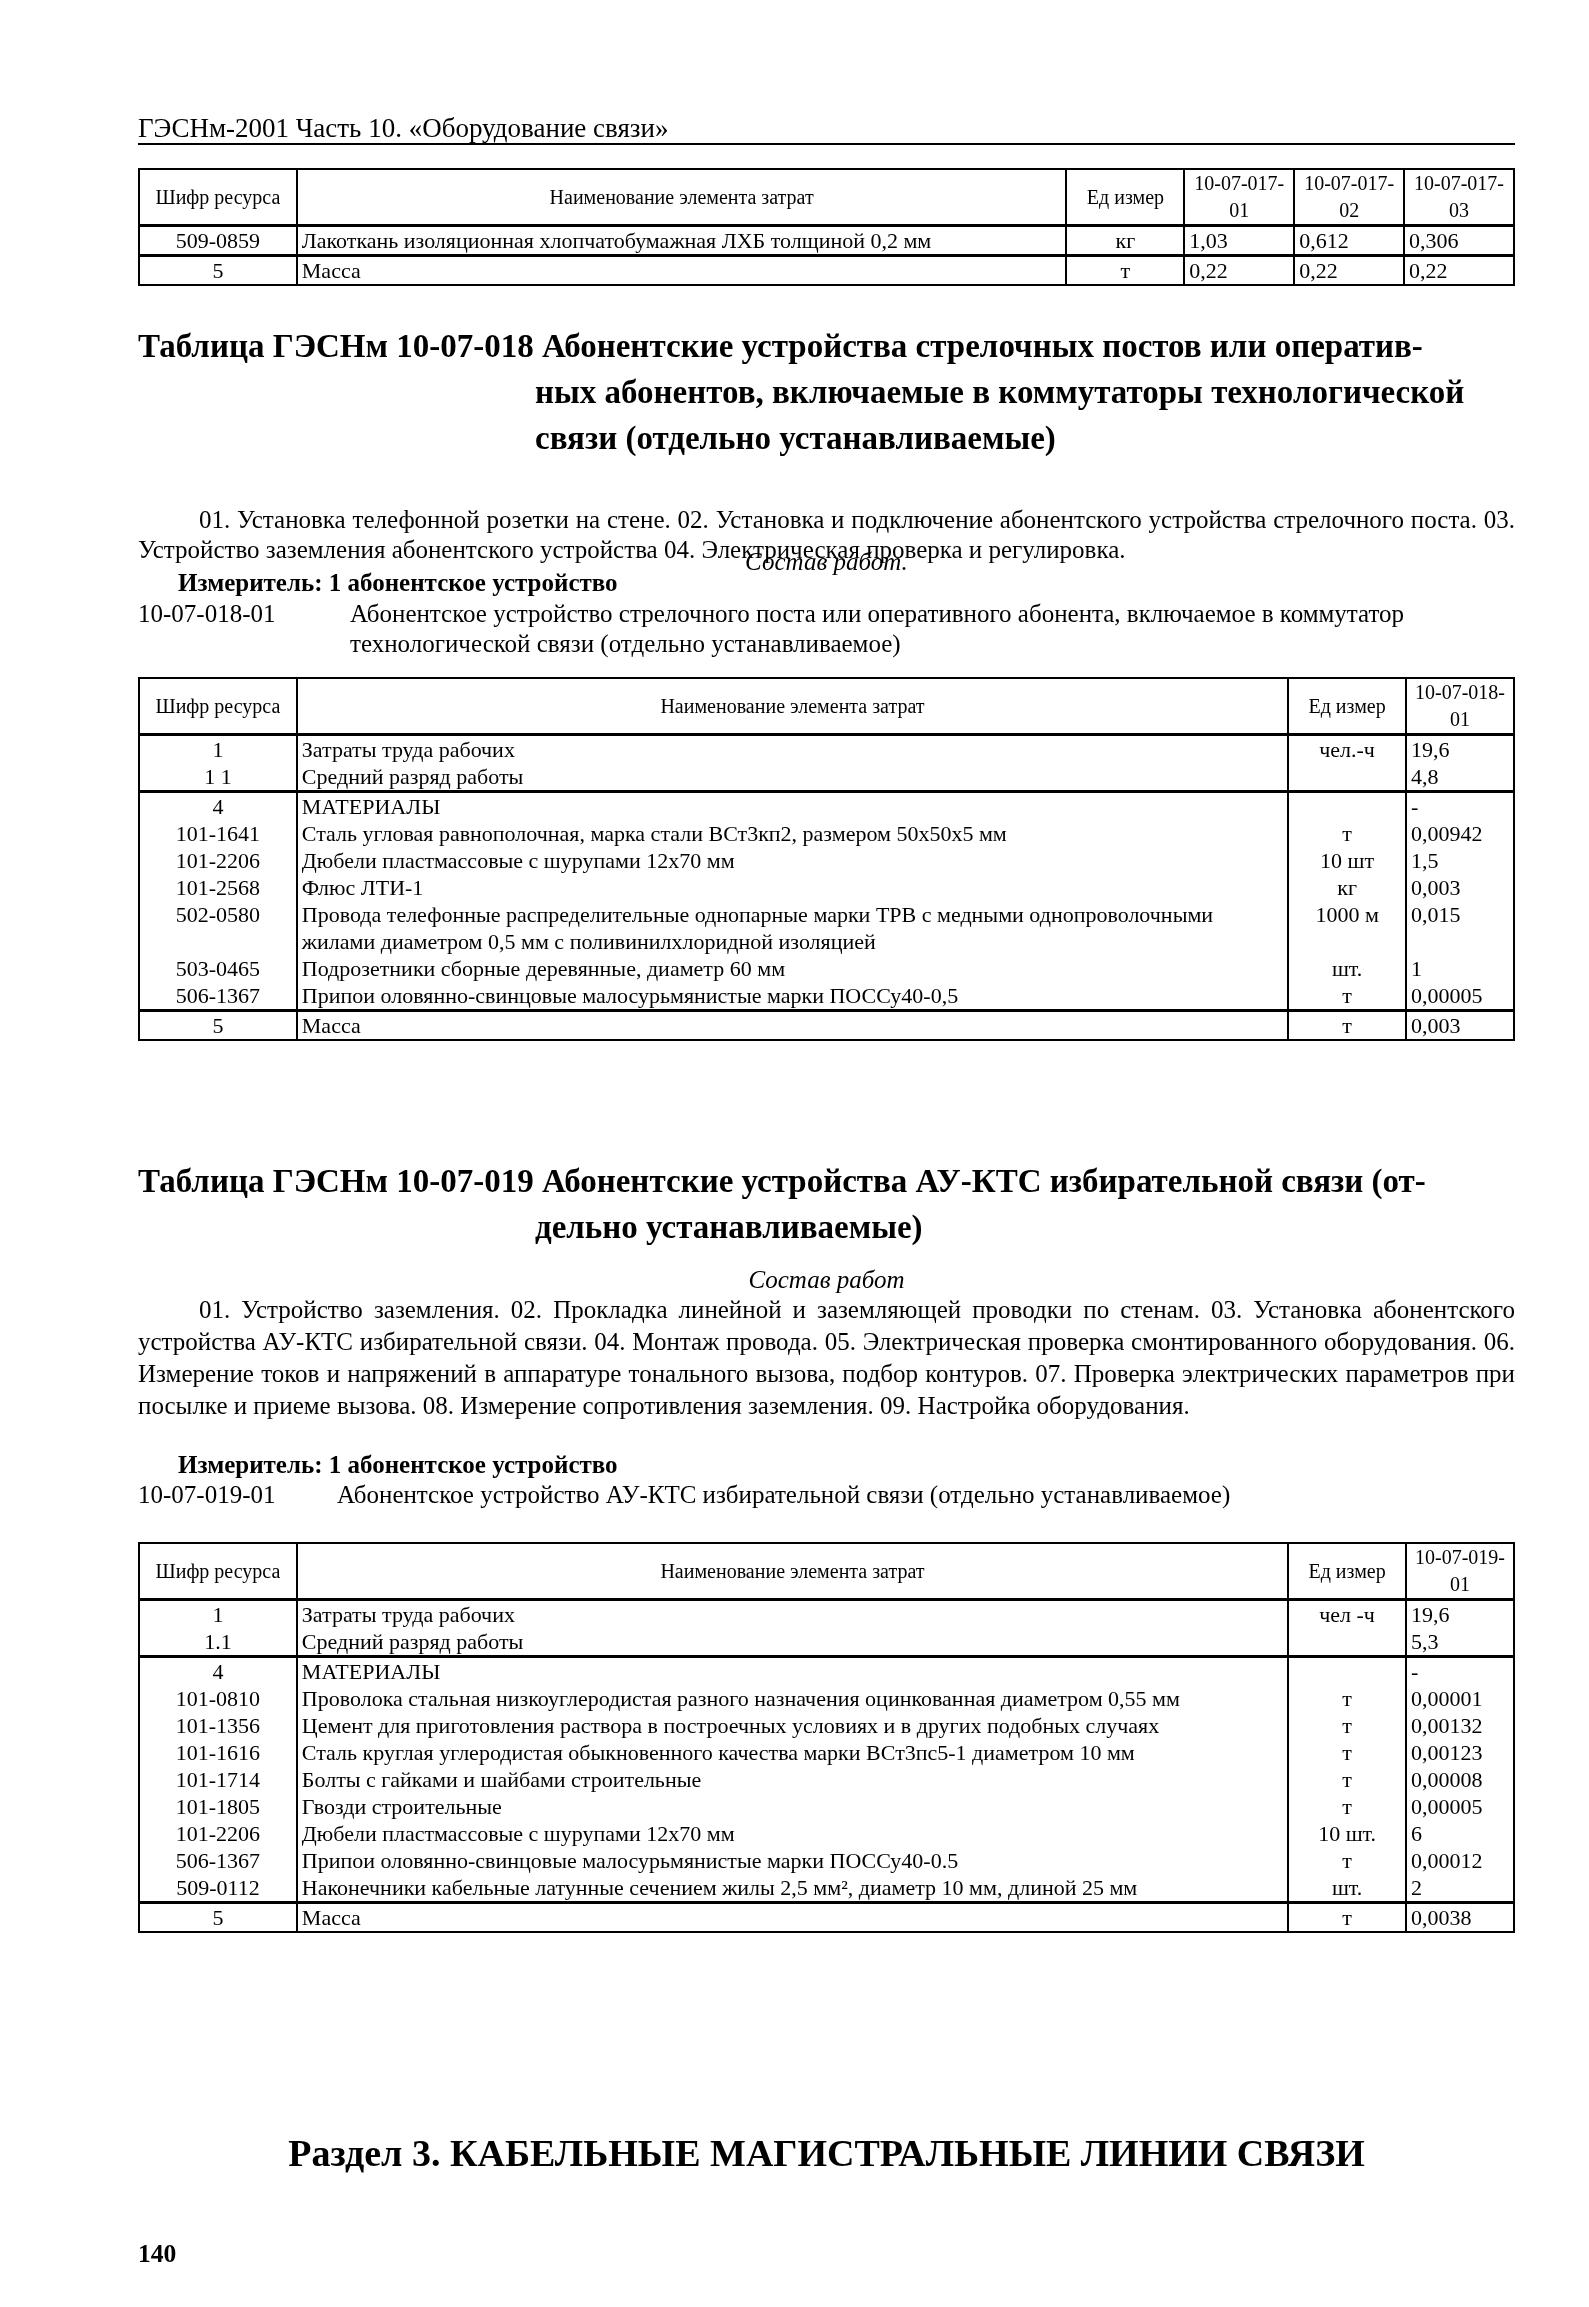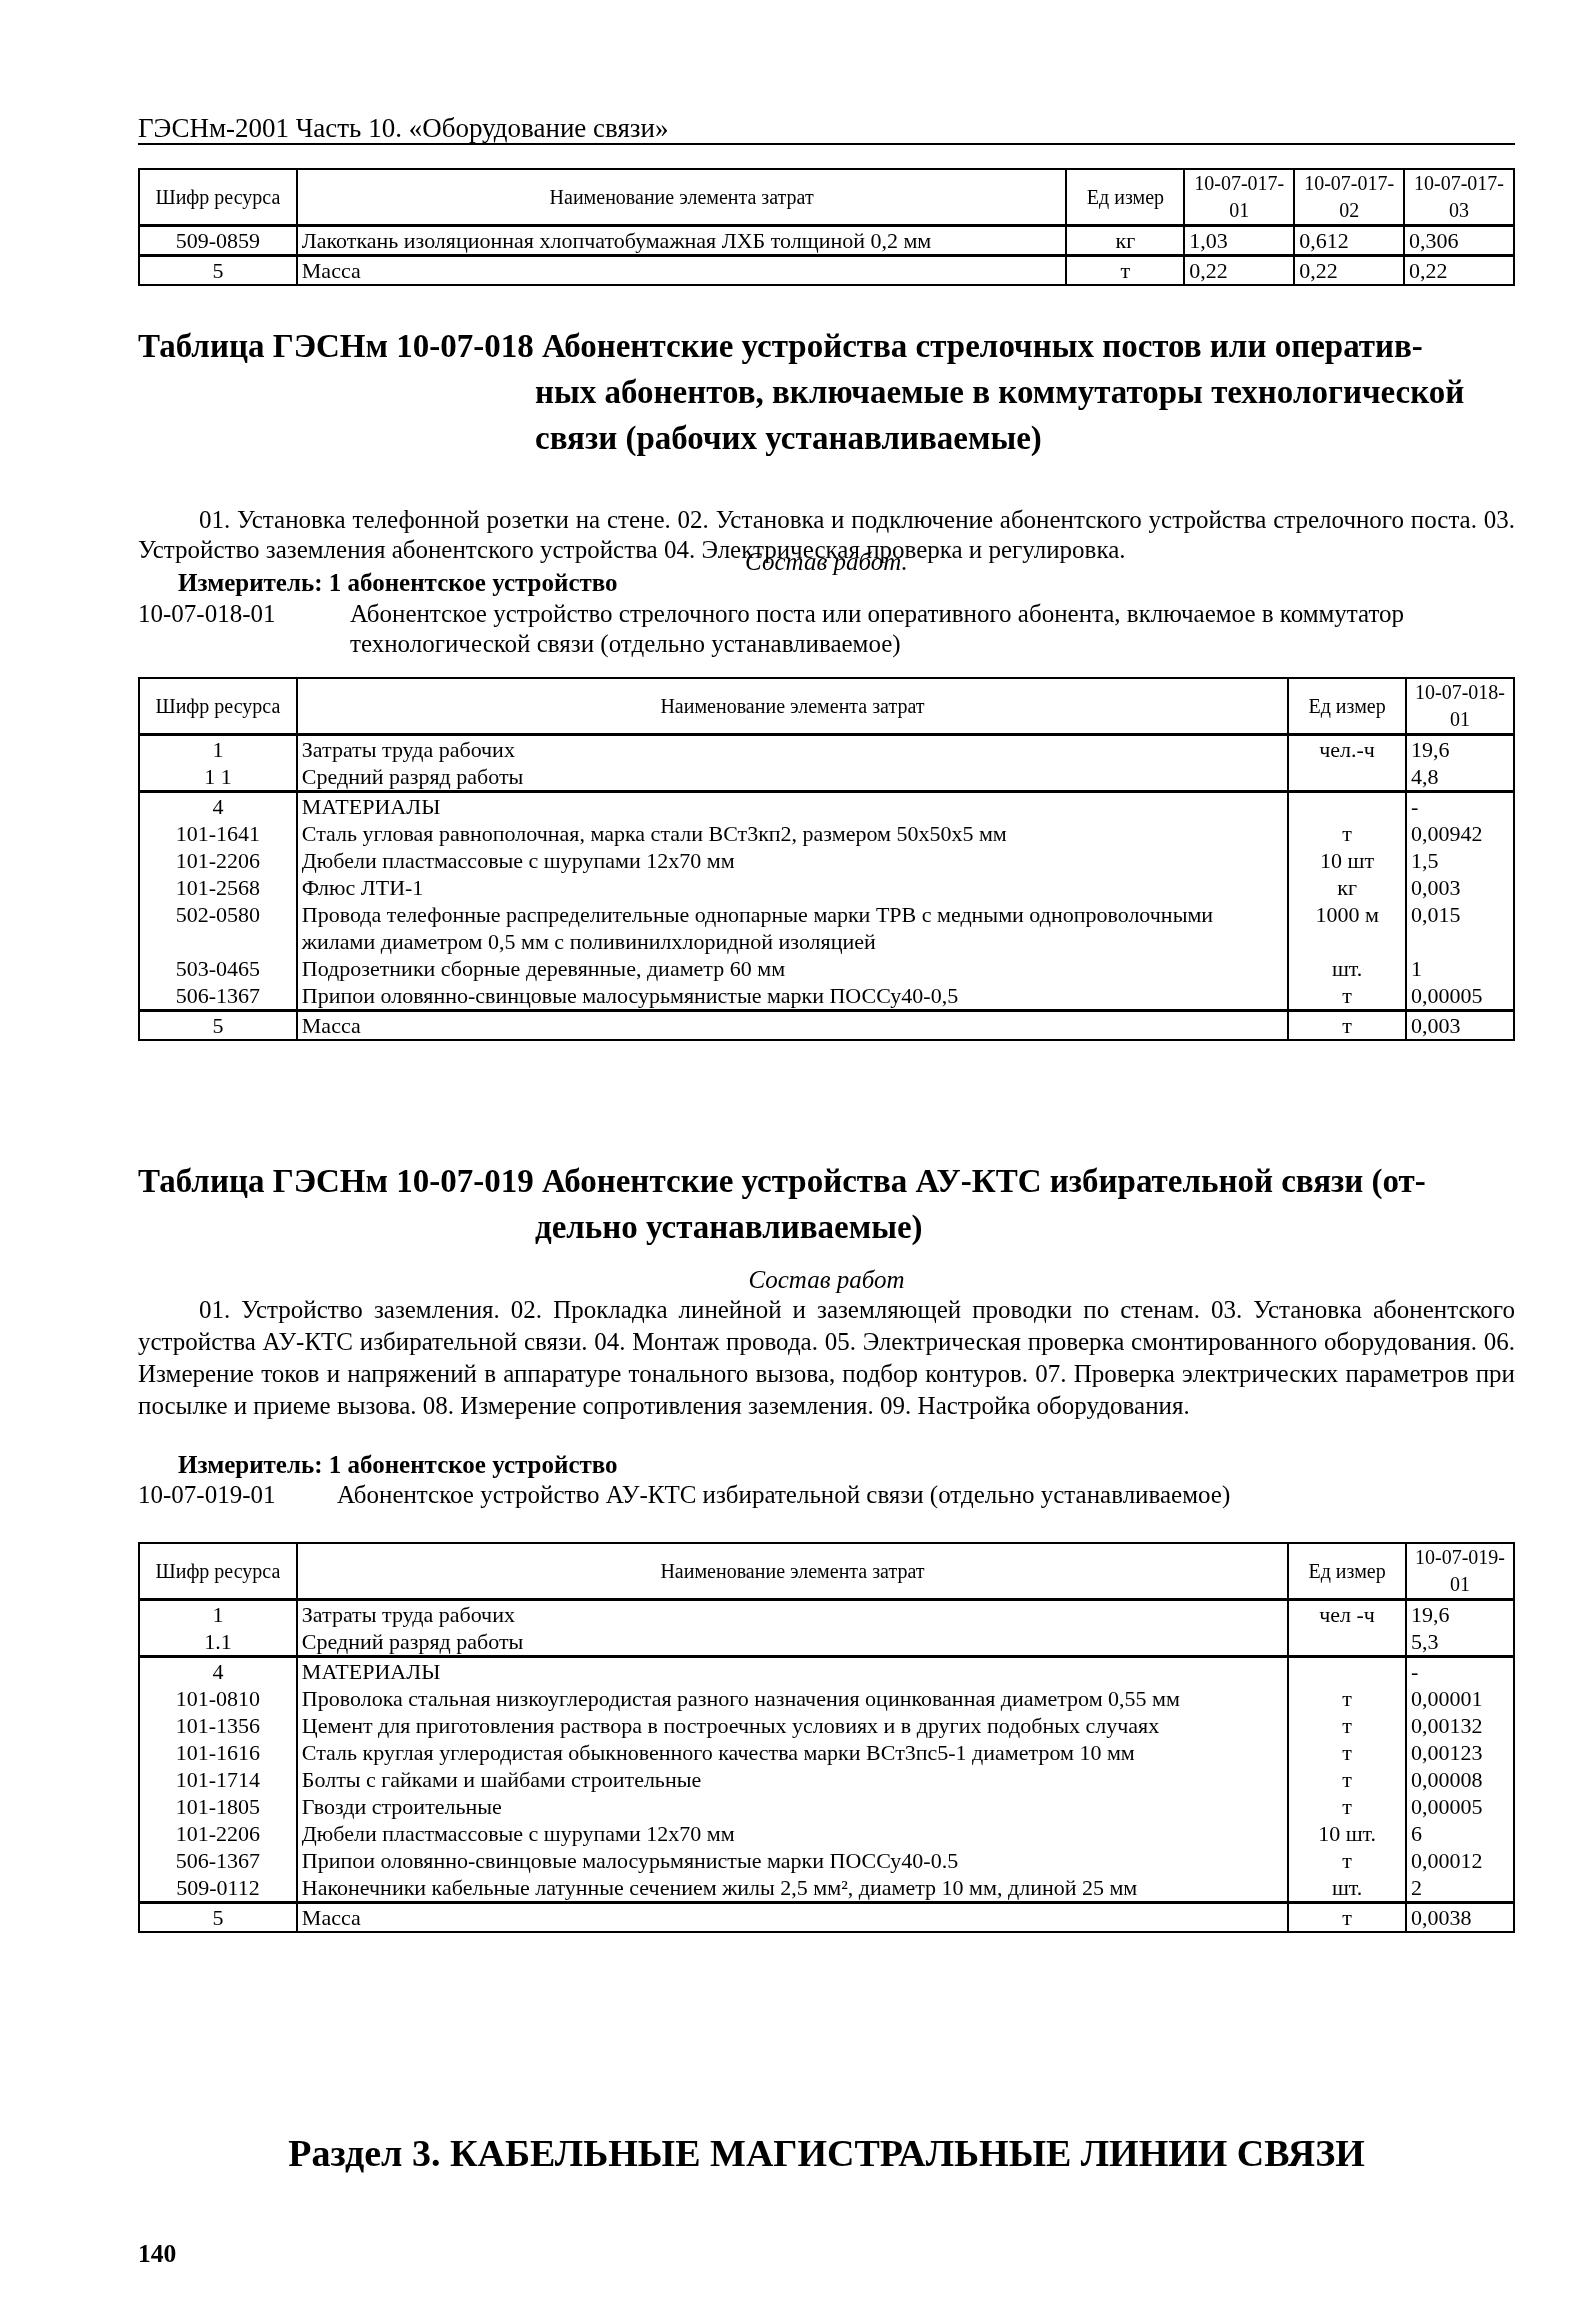--- a/index.html
+++ b/index.html
@@ -71,21 +71,21 @@
         <td class="val">0,22</td>
         <td class="val">0,22</td>
         <td class="val">0,22</td>
       </tr>
     </tbody>
   </table>
 
   <div class="section-title" style="top:323px; font-size:33px;">
     <span>Таблица ГЭСНм 10-07-018 Абонентские устройства стрелочных постов или оператив-</span>
     <span class="cont">ных абонентов, включаемые в коммутаторы технологической</span>
-    <span class="cont">связи (рабочих устанавливаемые)</span>
+    <span class="cont">связи (отдельно устанавливаемые)</span>
   </div>
   <div class="sostav" style="top:503px;margin-top:45px;">Состав работ.</div>
   <div class="para" style="top:505px;">01. Установка телефонной розетки на стене. 02. Установка и подключение абонентского устройства стрелочного поста. 03. Устройство заземления абонентского устройства  04. Электрическая проверка и регулировка.</div>
   <div class="measure" style="top:569px;">Измеритель:   1 абонентское устройство</div>
   <div class="norm-line" style="top:599px;">
     <span class="code">10-07-018-01</span><span class="desc">Абонентское устройство стрелочного поста или оперативного абонента, включаемое в коммутатор технологической связи (отдельно устанавливаемое)</span>
   </div>
 
   <table class="spec" style="top:677px; width:1377px;">
     <colgroup>

